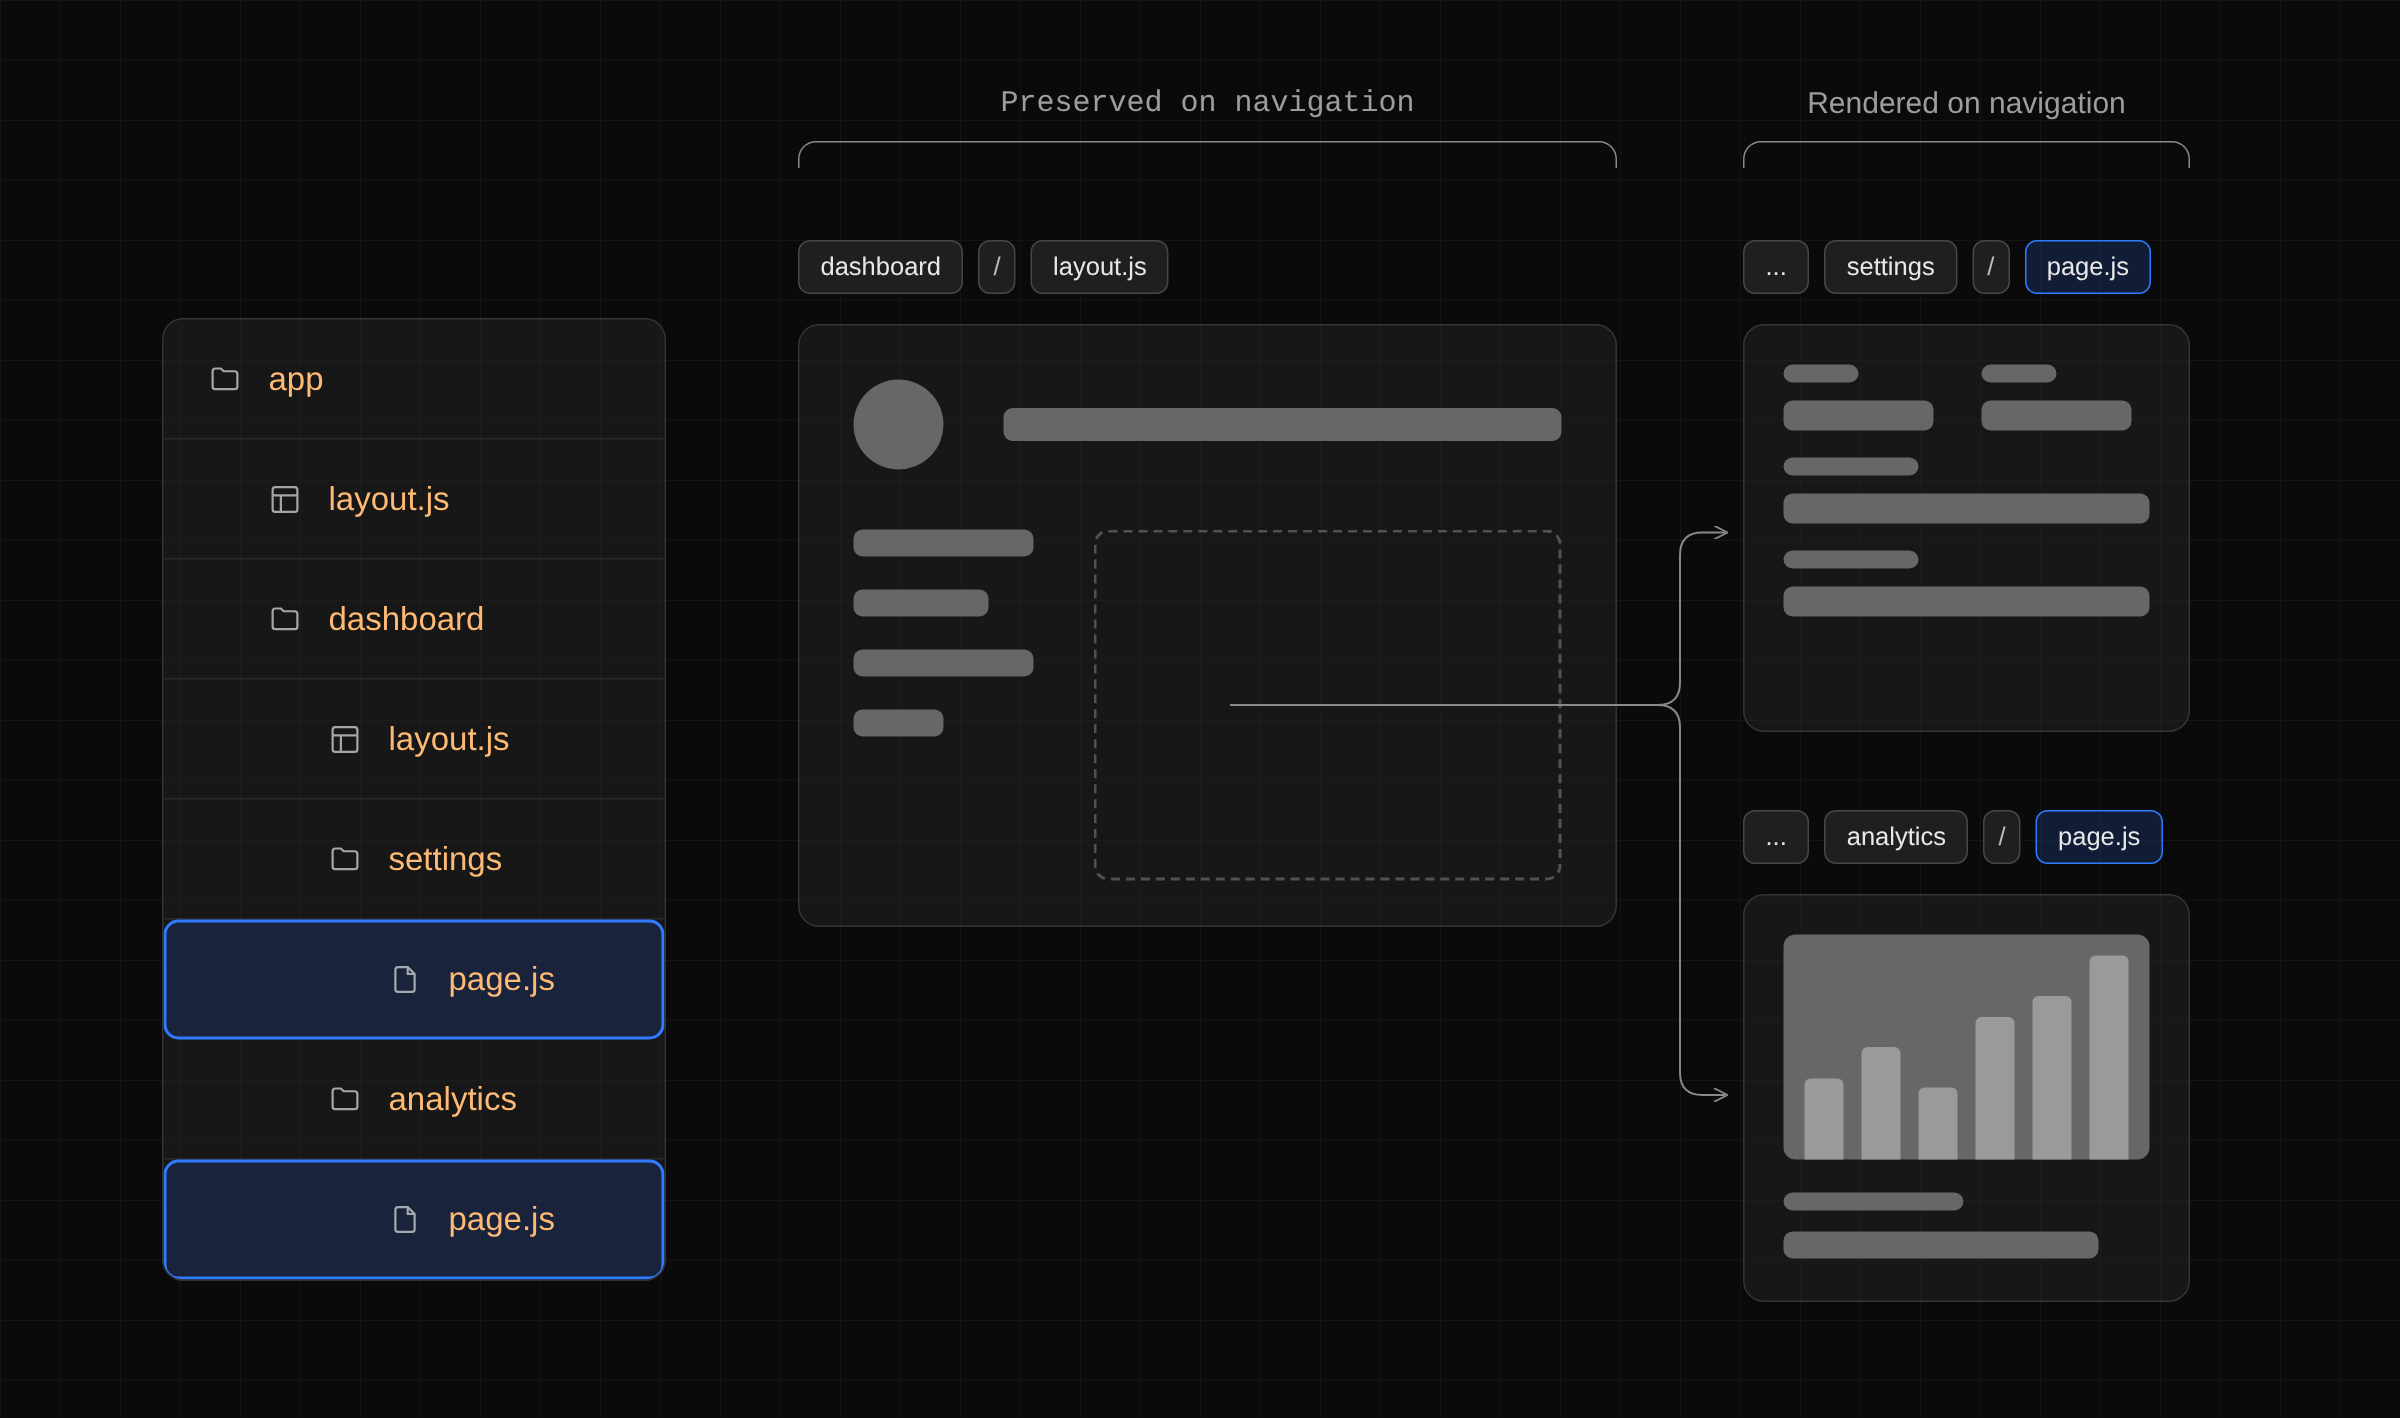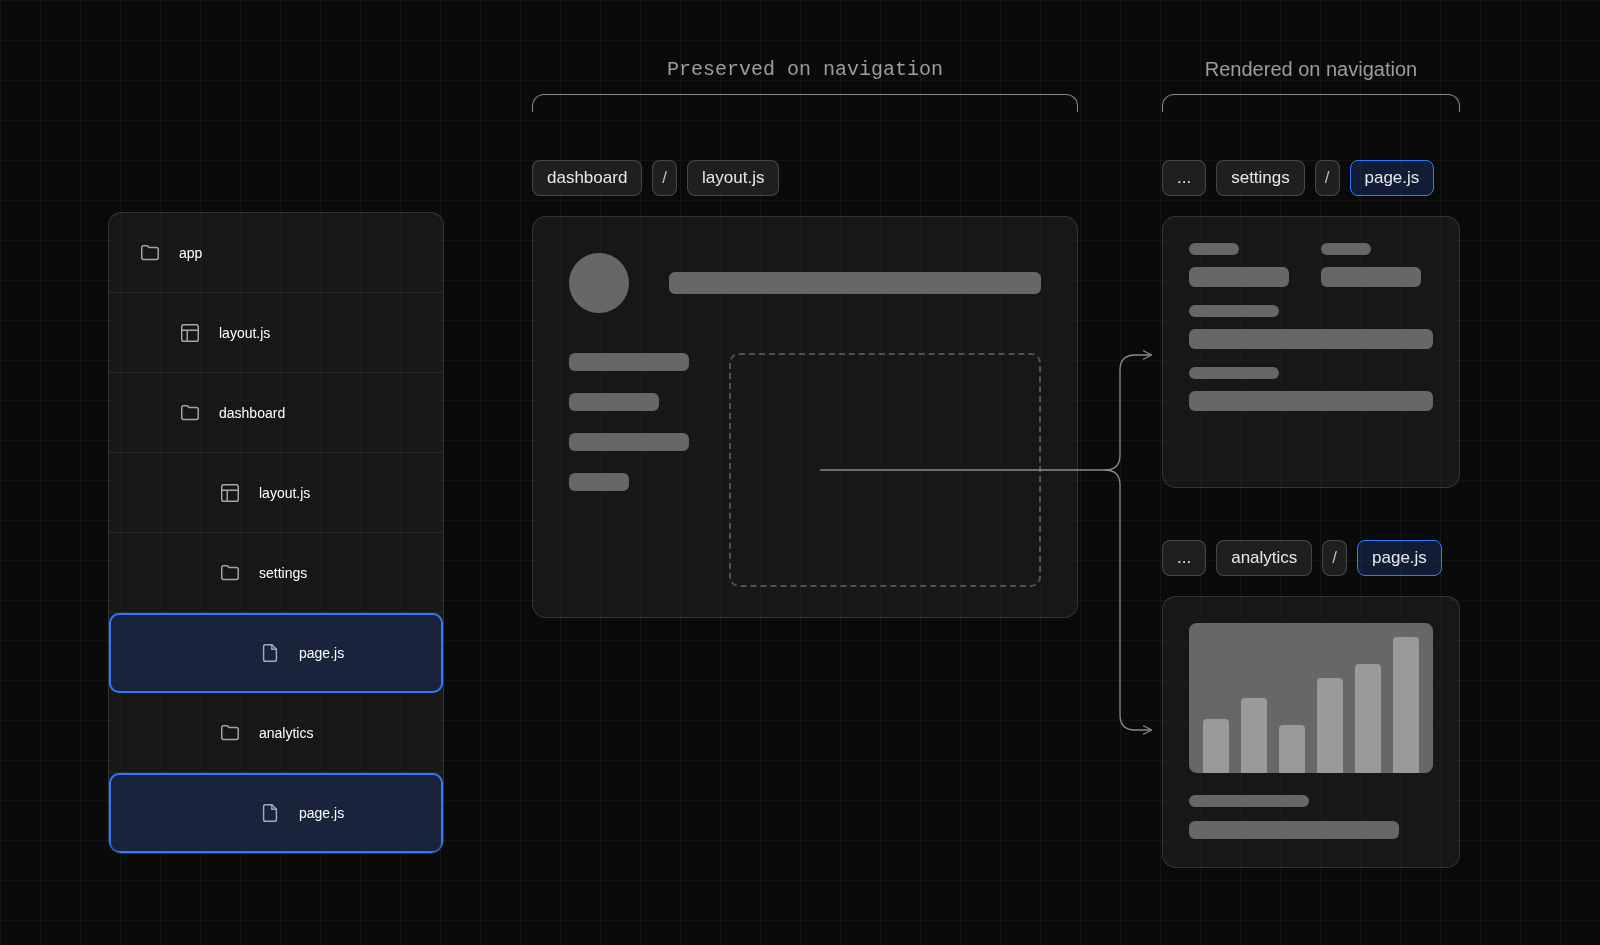--- a/index.html
+++ b/index.html
@@ -31,22 +31,22 @@
     border: 1px solid rgba(255,255,255,0.13);
     border-radius: 14px;
     overflow: hidden;
   }
   .file-tree .row {
     display: flex;
     align-items: center;
     gap: 18px;
     height: 80px;
     border-bottom: 1px solid rgba(255,255,255,0.08);
-    font-size: 14px;
-    color: #ffffff;
+    font-size: 22px;
+    color: #fdba74;
   }
   .file-tree .row:last-child { border-bottom: none; }
   .file-tree .row.selected {
     background: rgba(30,60,130,0.35);
     outline: 2px solid #2f7bff;
     outline-offset: -2px;
     border-radius: 10px;
   }
   .file-tree .icon {
     width: 22px; height: 22px;

